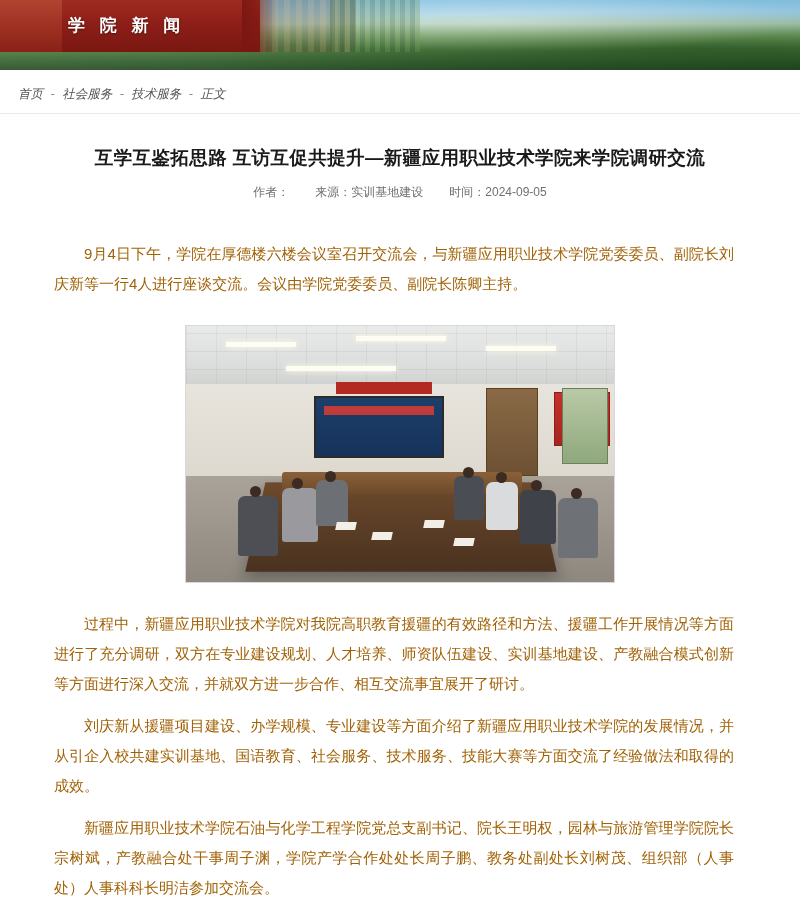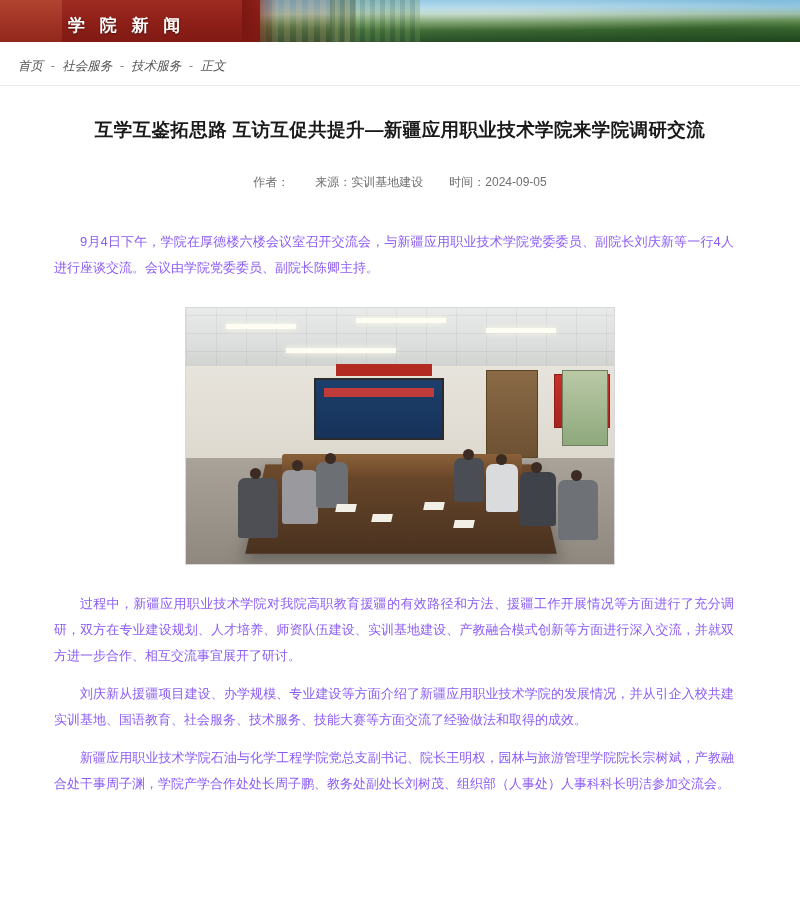--- a/index.html
+++ b/index.html
@@ -13,21 +13,21 @@
     width: 800px;
     min-height: 905px;
     position: relative;
     background: #ffffff;
   }
 
   
   .banner {
     position: relative;
     width: 800px;
-    height: 42px;
+    height: 70px;
     overflow: hidden;
   }
   .banner-bg {
     position: absolute;
     inset: 0;
     background:
       linear-gradient(180deg, #87c6e8 0%, #9ed2ea 18%, #b9dcc4 34%, #7fae6a 52%, #4c7d3c 70%, #2f5c2a 88%, #24481f 100%);
   }
   .banner-bg:after {
     content: "";
@@ -107,38 +107,38 @@
   .article-title {
     text-align: center;
     font-size: 18.5px;
     font-weight: bold;
     color: #1a1a1a;
     line-height: 1.5;
     margin: 30px 0 8px 0;
     letter-spacing: 0.4px;
   }
   .meta {
-    margin-top: 30px;
+    margin-top: 12px;
     text-align: center;
     font-size: 12px;
     color: #6f6f6f;
     display: flex;
     justify-content: center;
     gap: 26px;
     flex-wrap: wrap;
   }
   .meta .meta-item { white-space: nowrap; }
 
   .body-text {
     margin-top: 38px;
   }
   .body-text p {
-    font-size: 13px;
+    font-size: 15px;
     line-height: 2.0;
-    color: #8b5cf6;
+    color: #a16207;
     text-align: justify;
     margin: 0 12px 12px 0;
     text-indent: 2em;
   }
   .figure {
     margin: 26px 0 22px 0;
     text-align: center;
   }
   .photo {
     width: 430px;

